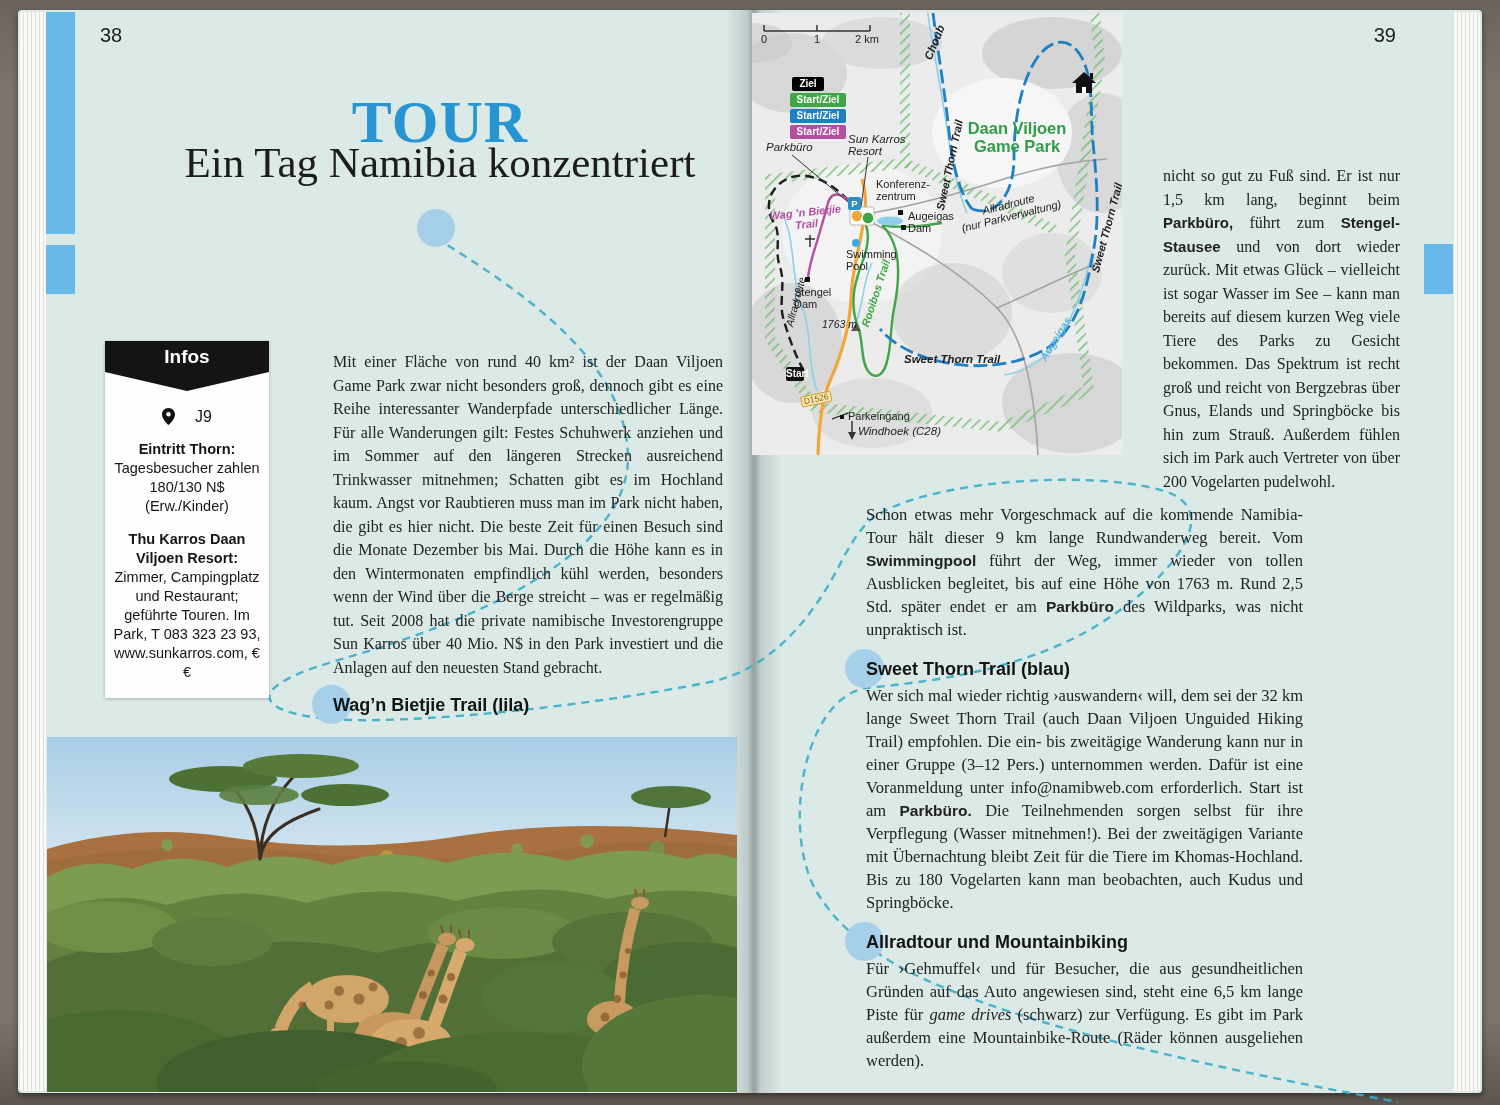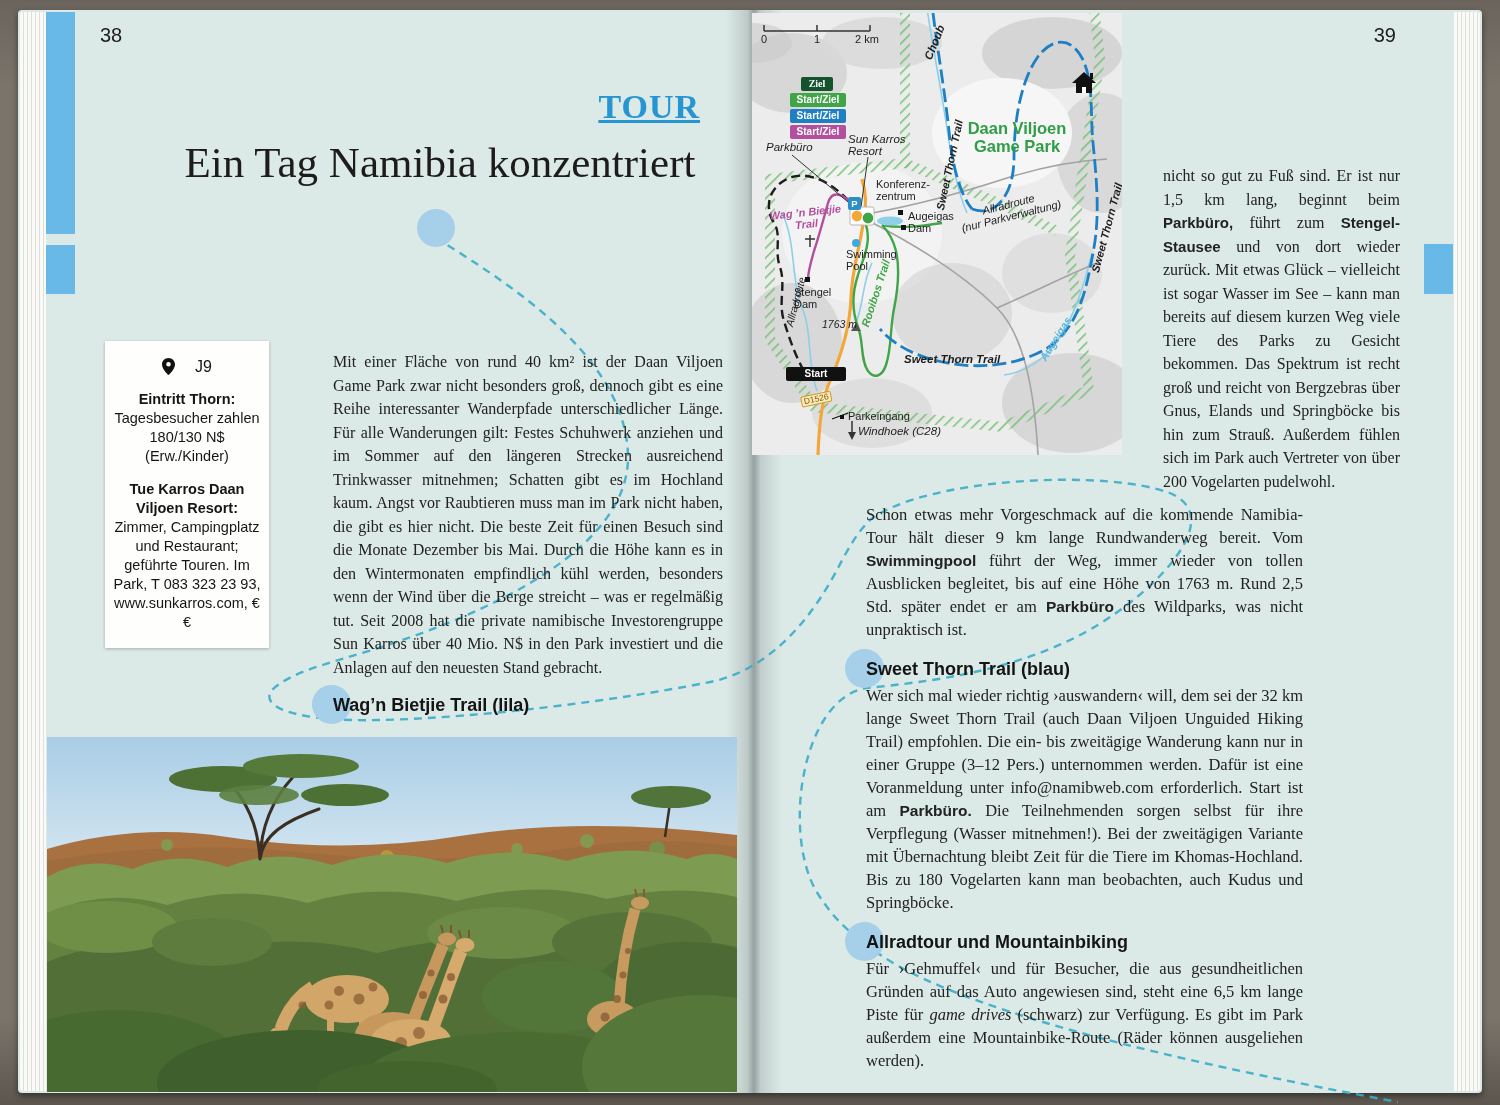--- a/index.html
+++ b/index.html
@@ -15,21 +15,21 @@
   .edge.left{left:2px;border-radius:3px 0 0 3px;}
   .edge.right{right:2px;border-radius:0 3px 3px 0;}
   .gutter{position:absolute;left:708px;top:0;width:56px;height:1083px;z-index:2;pointer-events:none;
         background:linear-gradient(90deg,rgba(60,70,70,0) 0%,rgba(55,65,65,.18) 38%,rgba(35,45,45,.38) 50%,rgba(55,65,65,.16) 62%,rgba(60,70,70,0) 100%);}
   
   .connector{position:absolute;left:0;top:0;z-index:2;pointer-events:none;}
   .z3{z-index:3;}
   
   .serif{font-family:"Liberation Serif",serif;color:#222220;}
   .pageno{font-weight:normal;font-size:20px;color:#1d1d1b;}
-  .kicker{font-family:"Liberation Serif",serif;font-weight:bold;font-size:34px;text-align:right;letter-spacing:1px;text-decoration:underline;}
+  .kicker{font-family:"Liberation Serif",serif;font-weight:bold;font-size:60px;text-align:center;letter-spacing:1px;}
   .title{font-family:"Liberation Serif",serif;font-size:43px;color:#1d1c1a;text-align:center;white-space:nowrap;}
   .subtitle{font-size:17px;font-weight:bold;color:#161616;text-align:center;}
   .flowtext{font-size:16px;line-height:23.5px;text-align:justify;}
   .sec-h{position:relative;font-family:"Liberation Sans",sans-serif;font-weight:bold;font-size:18px;color:#141414;margin:14px 0 4px 0;}
   .sec-h::before{content:"";position:absolute;left:-21px;top:-10px;width:39px;height:39px;border-radius:50%;background:#a6cfe9;z-index:-1;}
   .flowtext p, .sections p{margin:0;}
   .b{font-family:"Liberation Sans",sans-serif;font-weight:bold;font-size:.94em;}
   .i{font-style:italic;}
   
   .tab{position:absolute;width:29px;z-index:3;}
@@ -77,31 +77,32 @@
   <div class="tab" style="left: 46px; top: 245px; height: 49px; background: rgb(104, 184, 232);"></div>
 
   <div class="abs pageno z3" style="left:100px;top:24px;">38</div>
 
   <div class="abs kicker z3" style="left: 180px; top: 88px; width: 520px; color: rgb(39, 149, 210);">TOUR</div>
   <div class="abs title z3" style="left:110px;top:138px;width:660px;">Ein Tag Namibia konzentriert</div>
 
   <div class="daan-circle"></div>
 
   <div class="infobox">
+    <div class="hdr"><span>Infos</span></div>
     <div class="body">
       <div class="pinrow">
         <svg width="13" height="17" viewBox="0 0 13 17">
           <path d="M6.5,0 C2.9,0 0,2.9 0,6.4 C0,11.3 6.5,17 6.5,17 C6.5,17 13,11.3 13,6.4 C13,2.9 10.1,0 6.5,0 Z M6.5,8.6 A2.3,2.3 0 1 1 6.5,4 A2.3,2.3 0 0 1 6.5,8.6 Z" fill="#111"></path>
         </svg>
         <span>J9</span>
       </div>
       <div class="lbl">Eintritt Thorn:</div>
       <div>Tagesbesucher zahlen 180/130 N$ (Erw./Kinder)</div>
       <div class="gap"></div>
-      <div class="lbl">Tue Karros Daan Viljoen Resort:</div>
+      <div class="lbl">Thu Karros Daan Viljoen Resort:</div>
       <div>Zimmer, Campingplatz und Restaurant; geführte Touren. Im Park, T 083 323 23 93, www.sunkarros.com, €€</div>
     </div>
   </div>
 
   <div class="leftflow serif">
     <p class="flowtext">Mit einer Fläche von rund 40 km² ist der Daan Viljoen Game Park zwar nicht besonders groß, dennoch gibt es eine Reihe interessanter Wanderpfade unterschiedlicher Länge. Für alle Wanderungen gilt: Festes Schuhwerk anziehen und im Sommer auf den längeren Strecken ausreichend Trinkwasser mitnehmen; Schatten gibt es im Hochland kaum. Angst vor Raubtieren muss man im Park nicht haben, die gibt es hier nicht. Die beste Zeit für einen Besuch sind die Monate Dezember bis Mai. Durch die Höhe kann es in den Wintermonaten empfindlich kühl werden, besonders wenn der Wind über die Berge streicht – was er regelmäßig tut. Seit 2008 hat die private namibische Investorengruppe Sun Karros über 40 Mio. N$ in den Park investiert und die Anlagen auf den neuesten Stand gebracht.</p>
     <div class="sec-h">Wag’n Bietjie Trail (lila)</div>
     <p class="flowtext">Dieser Weg ist Familien mit kleinen Kindern und all jenen zu empfehlen, die es lieber bequem mögen oder</p>
   </div>
 
@@ -287,21 +288,21 @@
         <polygon points="320,70 332,59 344,70" fill="#111"></polygon>
         <rect x="324" y="70" width="16" height="10" fill="#111"></rect>
         <rect x="330" y="74" width="4" height="6" fill="#fff"></rect>
         <rect x="338" y="60" width="3" height="6" fill="#111"></rect>
       </g>
     </svg>
     
     <span class="lab" style="left:9px;top:21px;">0</span>
     <span class="lab" style="left:62px;top:21px;">1</span>
     <span class="lab" style="left:103px;top:21px;">2 km</span>
-    <span class="badge" style="left: 49px; top: 64px; width: 32px; background: #14532d; font-family: Liberation Serif, serif;">Ziel</span>
+    <span class="badge" style="left: 40px; top: 64px; width: 32px; background: #000000;">Ziel</span>
     <span class="badge" style="left: 38px; top: 80px; width: 56px; background: rgb(63, 165, 71);">Start/Ziel</span>
     <span class="badge" style="left: 38px; top: 96px; width: 56px; background: rgb(30, 127, 194);">Start/Ziel</span>
     <span class="badge" style="left: 38px; top: 112px; width: 56px; background: rgb(178, 80, 159);">Start/Ziel</span>
     <span class="lab" style="left:14px;top:128px;font-style:italic;font-size:11.5px;">Parkbüro</span>
     <span class="lab" style="left:96px;top:120px;font-style:italic;font-size:11.5px;">Sun Karros
 Resort</span>
     <span class="lab" style="left:124px;top:166px;">Konferenz-
 zentrum</span>
     <span class="lab" style="left:156px;top:198px;">Augeigas
 Dam</span>
@@ -316,21 +317,21 @@
     <span class="lab nw" style="left:32px;top:312px;font-style:italic;font-size:10.5px;transform:rotate(-75deg);">Allradroute</span>
     <span class="lab" style="left:178px;top:186px;font-style:italic;width:160px;text-align:center;transform:rotate(-14deg);">Allradroute
 (nur Parkverwaltung)</span>
     <span class="lab nw blue-it" style="left:170px;top:44px;font-size:11.5px;transform:rotate(-68deg);">Choub</span>
     <span class="lab nw blue-it" style="left:183px;top:196px;transform:rotate(-78deg);">Sweet Thorn Trail</span>
     <span class="lab nw blue-it" style="left:338px;top:258px;transform:rotate(-75deg);">Sweet Thorn Trail</span>
     <span class="lab nw blue-it" style="left:152px;top:340px;font-size:11.5px;">Sweet Thorn Trail</span>
     <span class="lab nw" style="left:286px;top:344px;color:#5bb7dd;font-style:italic;font-weight:bold;transform:rotate(-58deg);">Augeigas</span>
     <span class="lab" style="left:198px;top:106px;width:134px;text-align:center;color:#2f9e46;font-weight:bold;font-size:16.5px;line-height:1.12;">Daan Viljoen
 Game Park</span>
-    <span class="badge" style="left:34px;top:354px;width:60px;background:#111;">Start</span>
+    <span class="badge" style="left:34px;top:354px;width:18px;background:#111;">Start</span>
     <span class="lab nw" style="left:48px;top:384px;font-size:8.5px;color:#7a5a00;background:#fde9b8;border:1px solid #d19a2a;border-radius:2px;padding:0 2px;transform:rotate(-12deg);">D1526</span>
     <span class="lab" style="left:96px;top:398px;">Parkeingang</span>
     <span class="lab nw" style="left:106px;top:412px;font-style:italic;font-size:11.5px;">Windhoek (C28)</span>
     <span class="badge" style="left:96px;top:184px;width:13px;height:13px;line-height:13px;font-size:9.5px;background:#2b8fc7;">P</span>
   </div>
 
   <div class="rightcol serif">
     <p class="flowtext"><span>nicht so gut zu Fuß sind. Er ist nur 1,5 km lang, beginnt beim </span><span class="b">Parkbüro,</span><span> führt zum </span><span class="b">Stengel-Stausee</span><span> und von dort wieder zurück. Mit etwas Glück – vielleicht ist sogar Wasser im See – kann man bereits auf diesem kurzen Weg viele Tiere des Parks zu Gesicht bekommen. Das Spektrum ist recht groß und reicht von Bergzebras über Gnus, Elands und Springböcke bis hin zum Strauß. Außerdem fühlen sich im Park auch Vertreter von über 200 Vogelarten pudelwohl.</span></p>
   </div>
 

